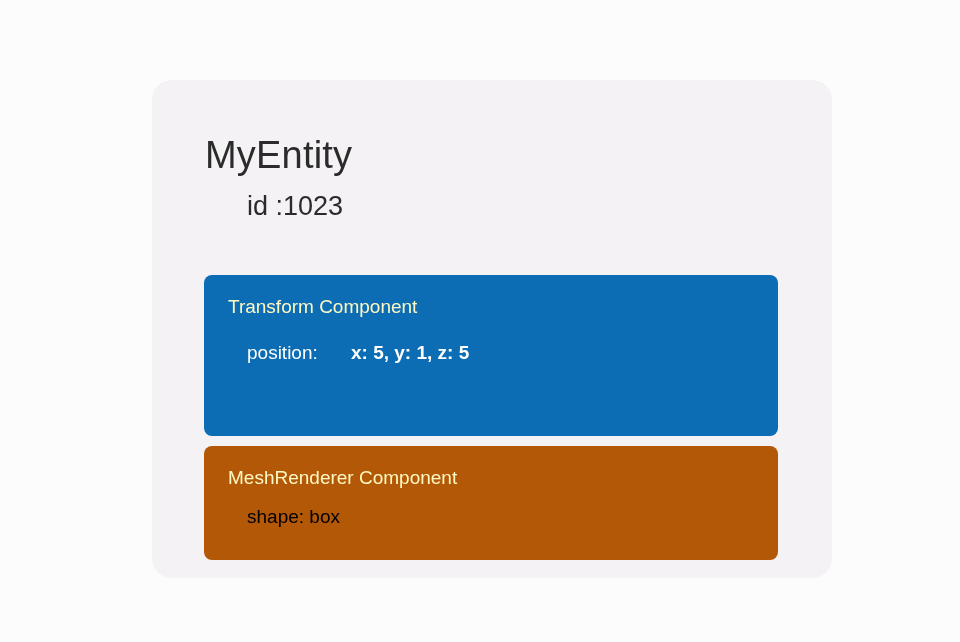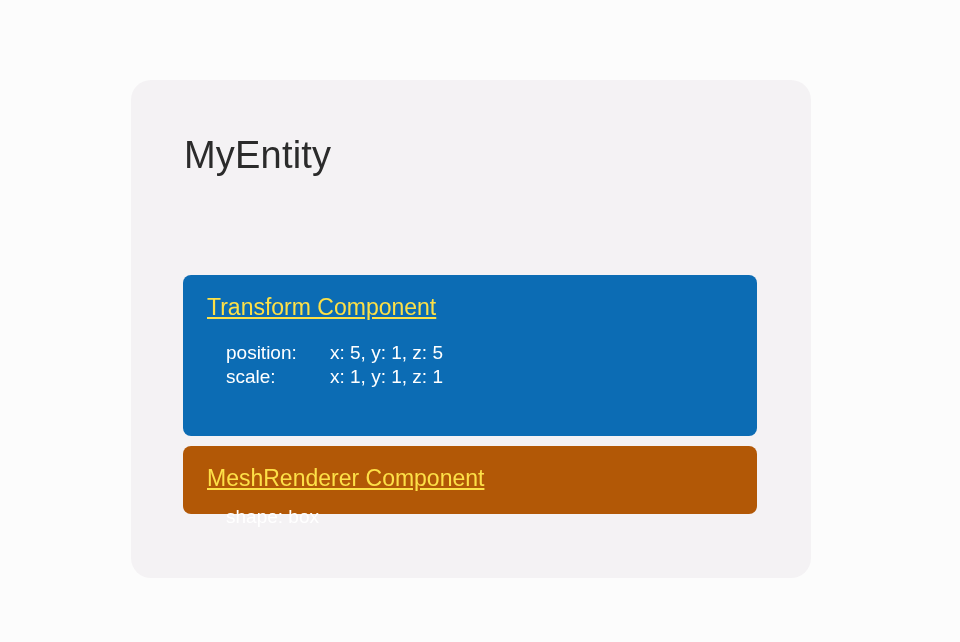--- a/index.html
+++ b/index.html
@@ -10,21 +10,21 @@
     width: 960px;
     height: 642px;
     background: #fcfcfc;
     font-family: "Liberation Sans", sans-serif;
     overflow: hidden;
     position: relative;
   }
 
   .entity-panel {
     position: absolute;
-    left: 131px;
+    left: 152px;
     top: 80px;
     width: 680px;
     height: 498px;
     background: #f4f2f4;
     border-radius: 20px;
     box-sizing: border-box;
   }
 
   .entity-title {
     position: absolute;
@@ -59,33 +59,32 @@
   }
 
   .card-transform {
     top: 195px;
     height: 161px;
     background: #0c6cb4;
   }
 
   .card-meshrenderer {
     top: 366px;
-    height: 68px;
+    height: 114px;
     background: #b25806;
   }
 
   .component-header {
     position: absolute;
     left: 24px;
     top: 20px;
-    font-size: 23px;
+    font-size: 19px;
     line-height: 24px;
-    color: #fde047;
+    color: #fef9c3;
     white-space: nowrap;
-    text-decoration: underline;
   }
 
   .prop-list {
     position: absolute;
     left: 43px;
     top: 66px;
   }
 
   .card-meshrenderer .prop-list {
     top: 59px;
@@ -100,47 +99,45 @@
     white-space: nowrap;
   }
 
   .prop-key {
     width: 104px;
     flex: 0 0 104px;
   }
 
   .prop-value {
     flex: 0 0 auto;
+    font-weight: bold;
   }
 
   .prop-single {
     font-size: 19px;
     line-height: 24px;
-    color: #ffffff;
+    color: #000000;
     white-space: nowrap;
   }
 </style>
 </head>
 <body>
 
 <div class="entity-panel">
 
   <div class="entity-title">MyEntity</div>
 
+  <div class="entity-id">id :1023</div>
 
   <div class="component-card card-transform">
     <div class="component-header">Transform Component</div>
     <div class="prop-list">
       <div class="prop-row">
         <span class="prop-key">position:</span>
         <span class="prop-value">x: 5, y: 1, z: 5</span>
-      </div>
-      <div class="prop-row">
-        <span class="prop-key">scale:</span>
-        <span class="prop-value">x: 1, y: 1, z: 1</span>
       </div>
       <div class="prop-row">
       </div>
     </div>
   </div>
 
   <div class="component-card card-meshrenderer">
     <div class="component-header">MeshRenderer Component</div>
     <div class="prop-list">
       <div class="prop-single">shape: box</div>

